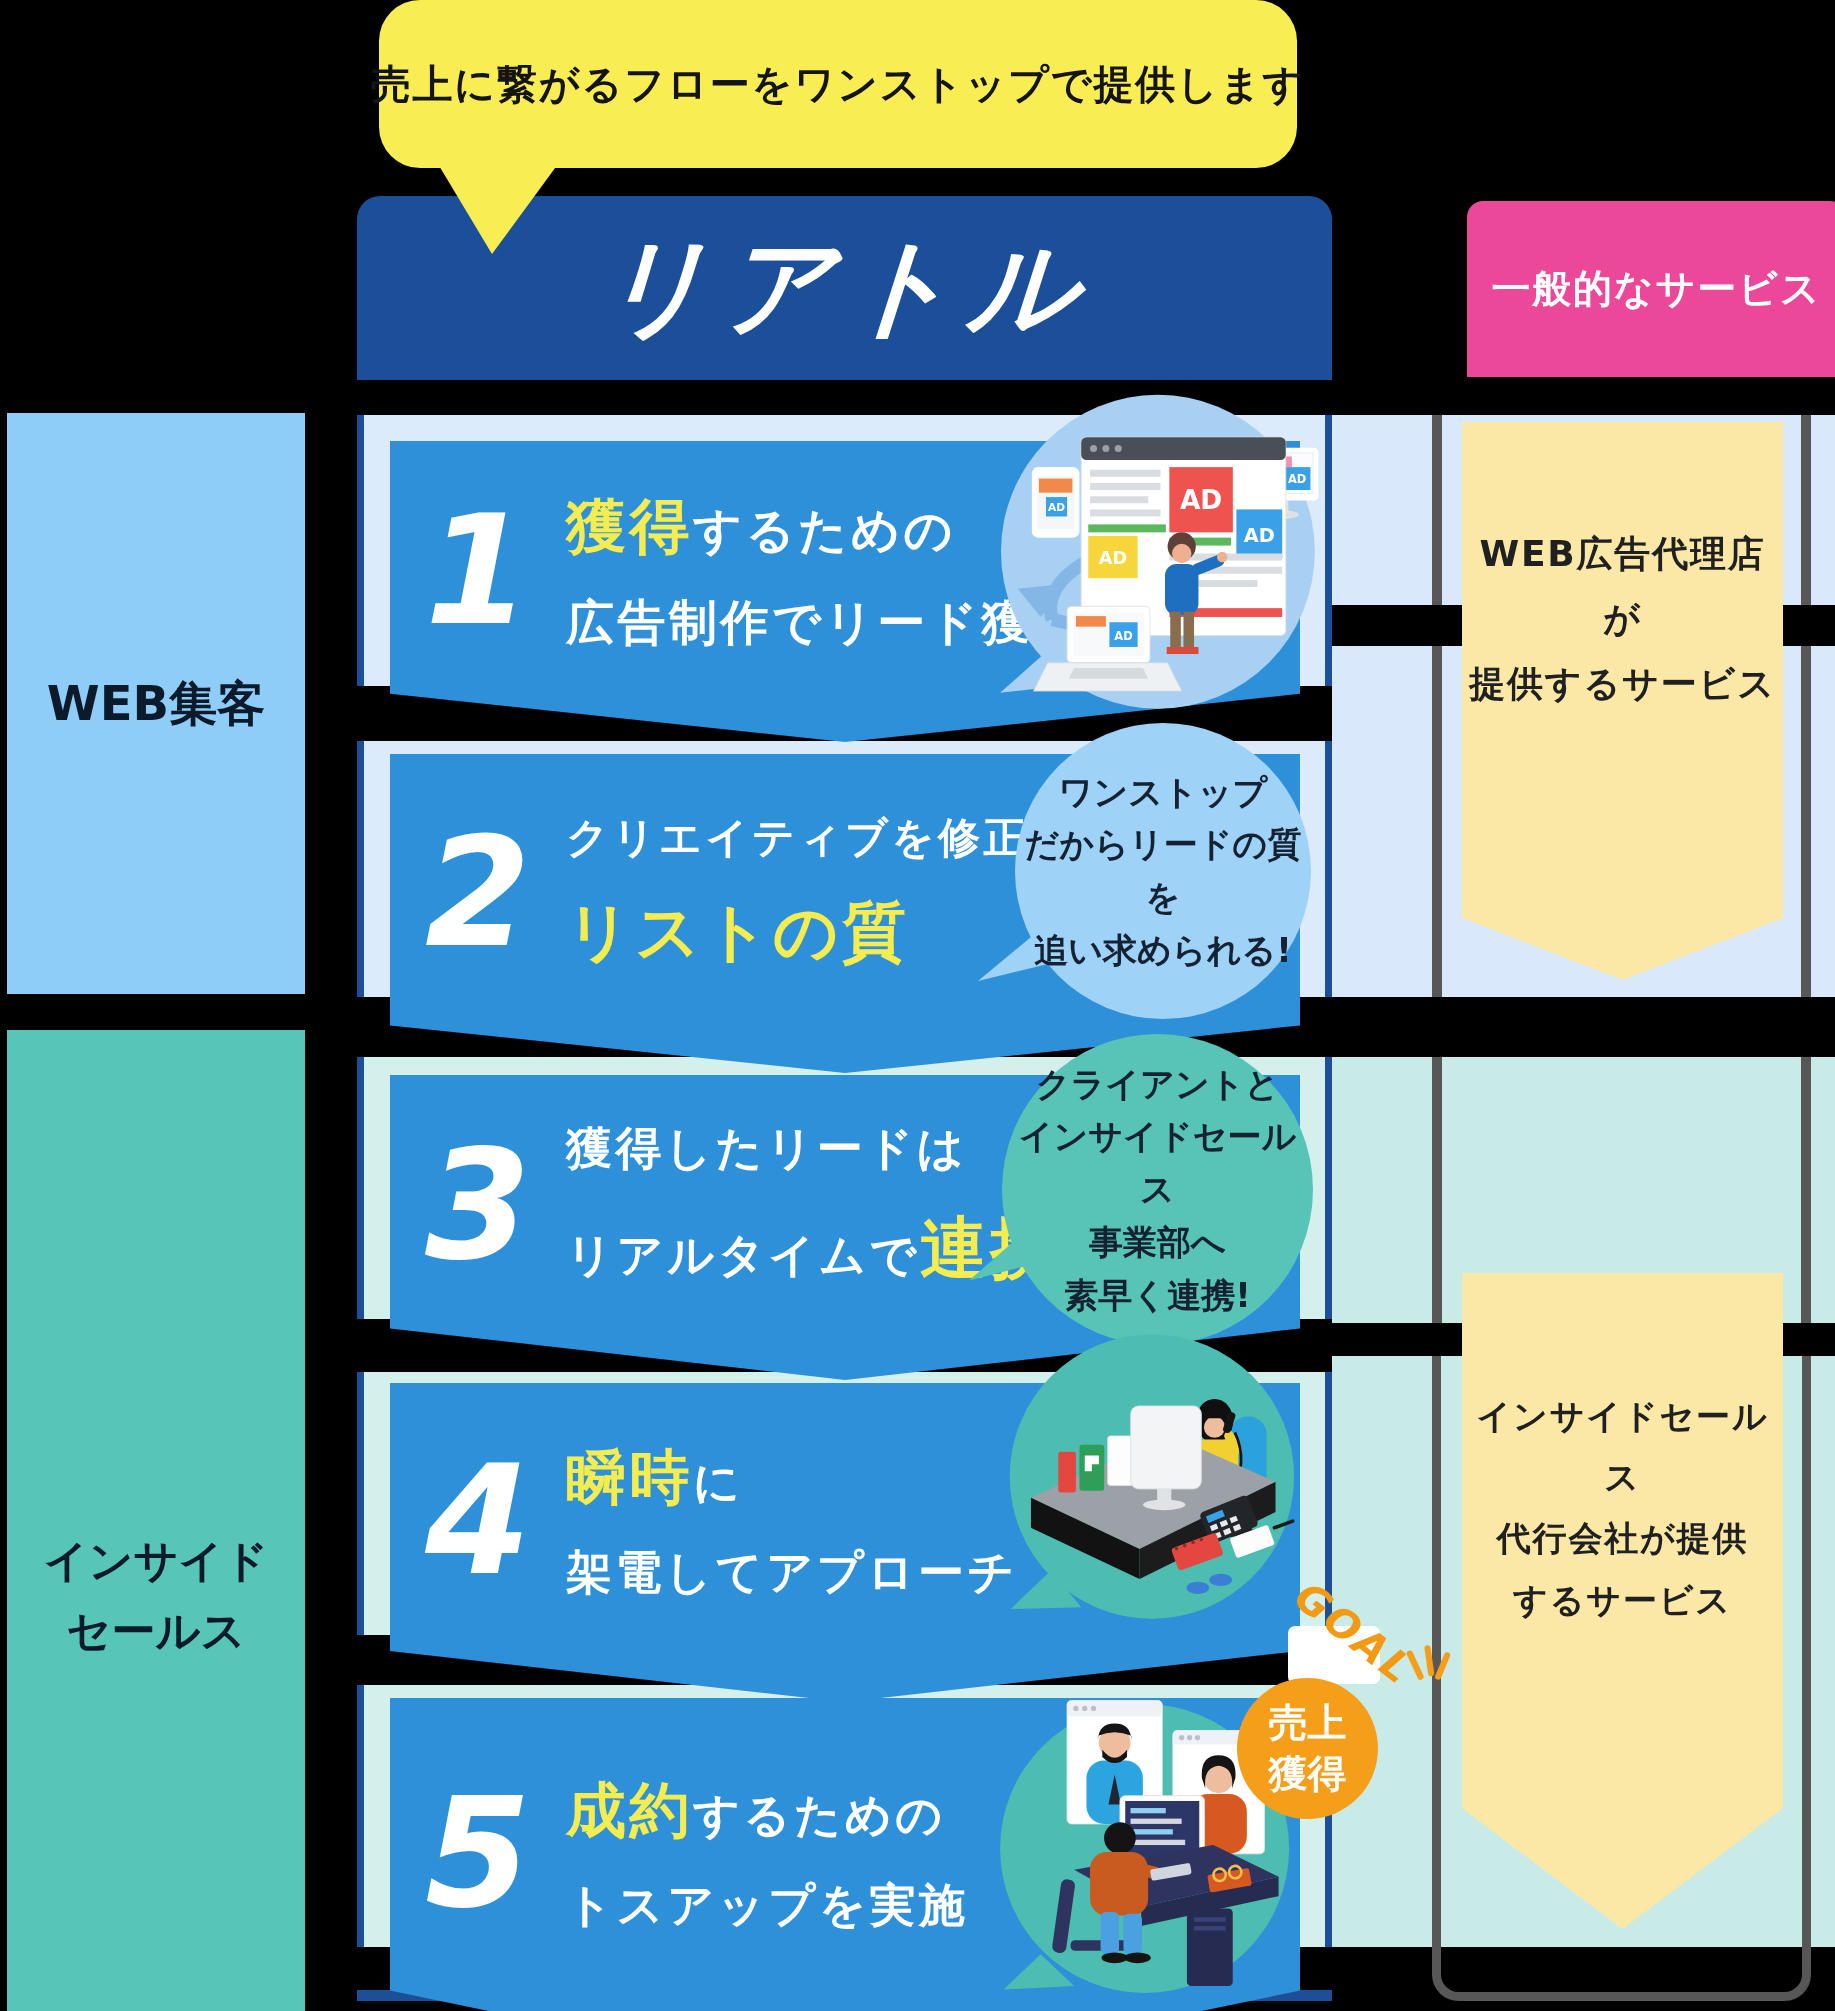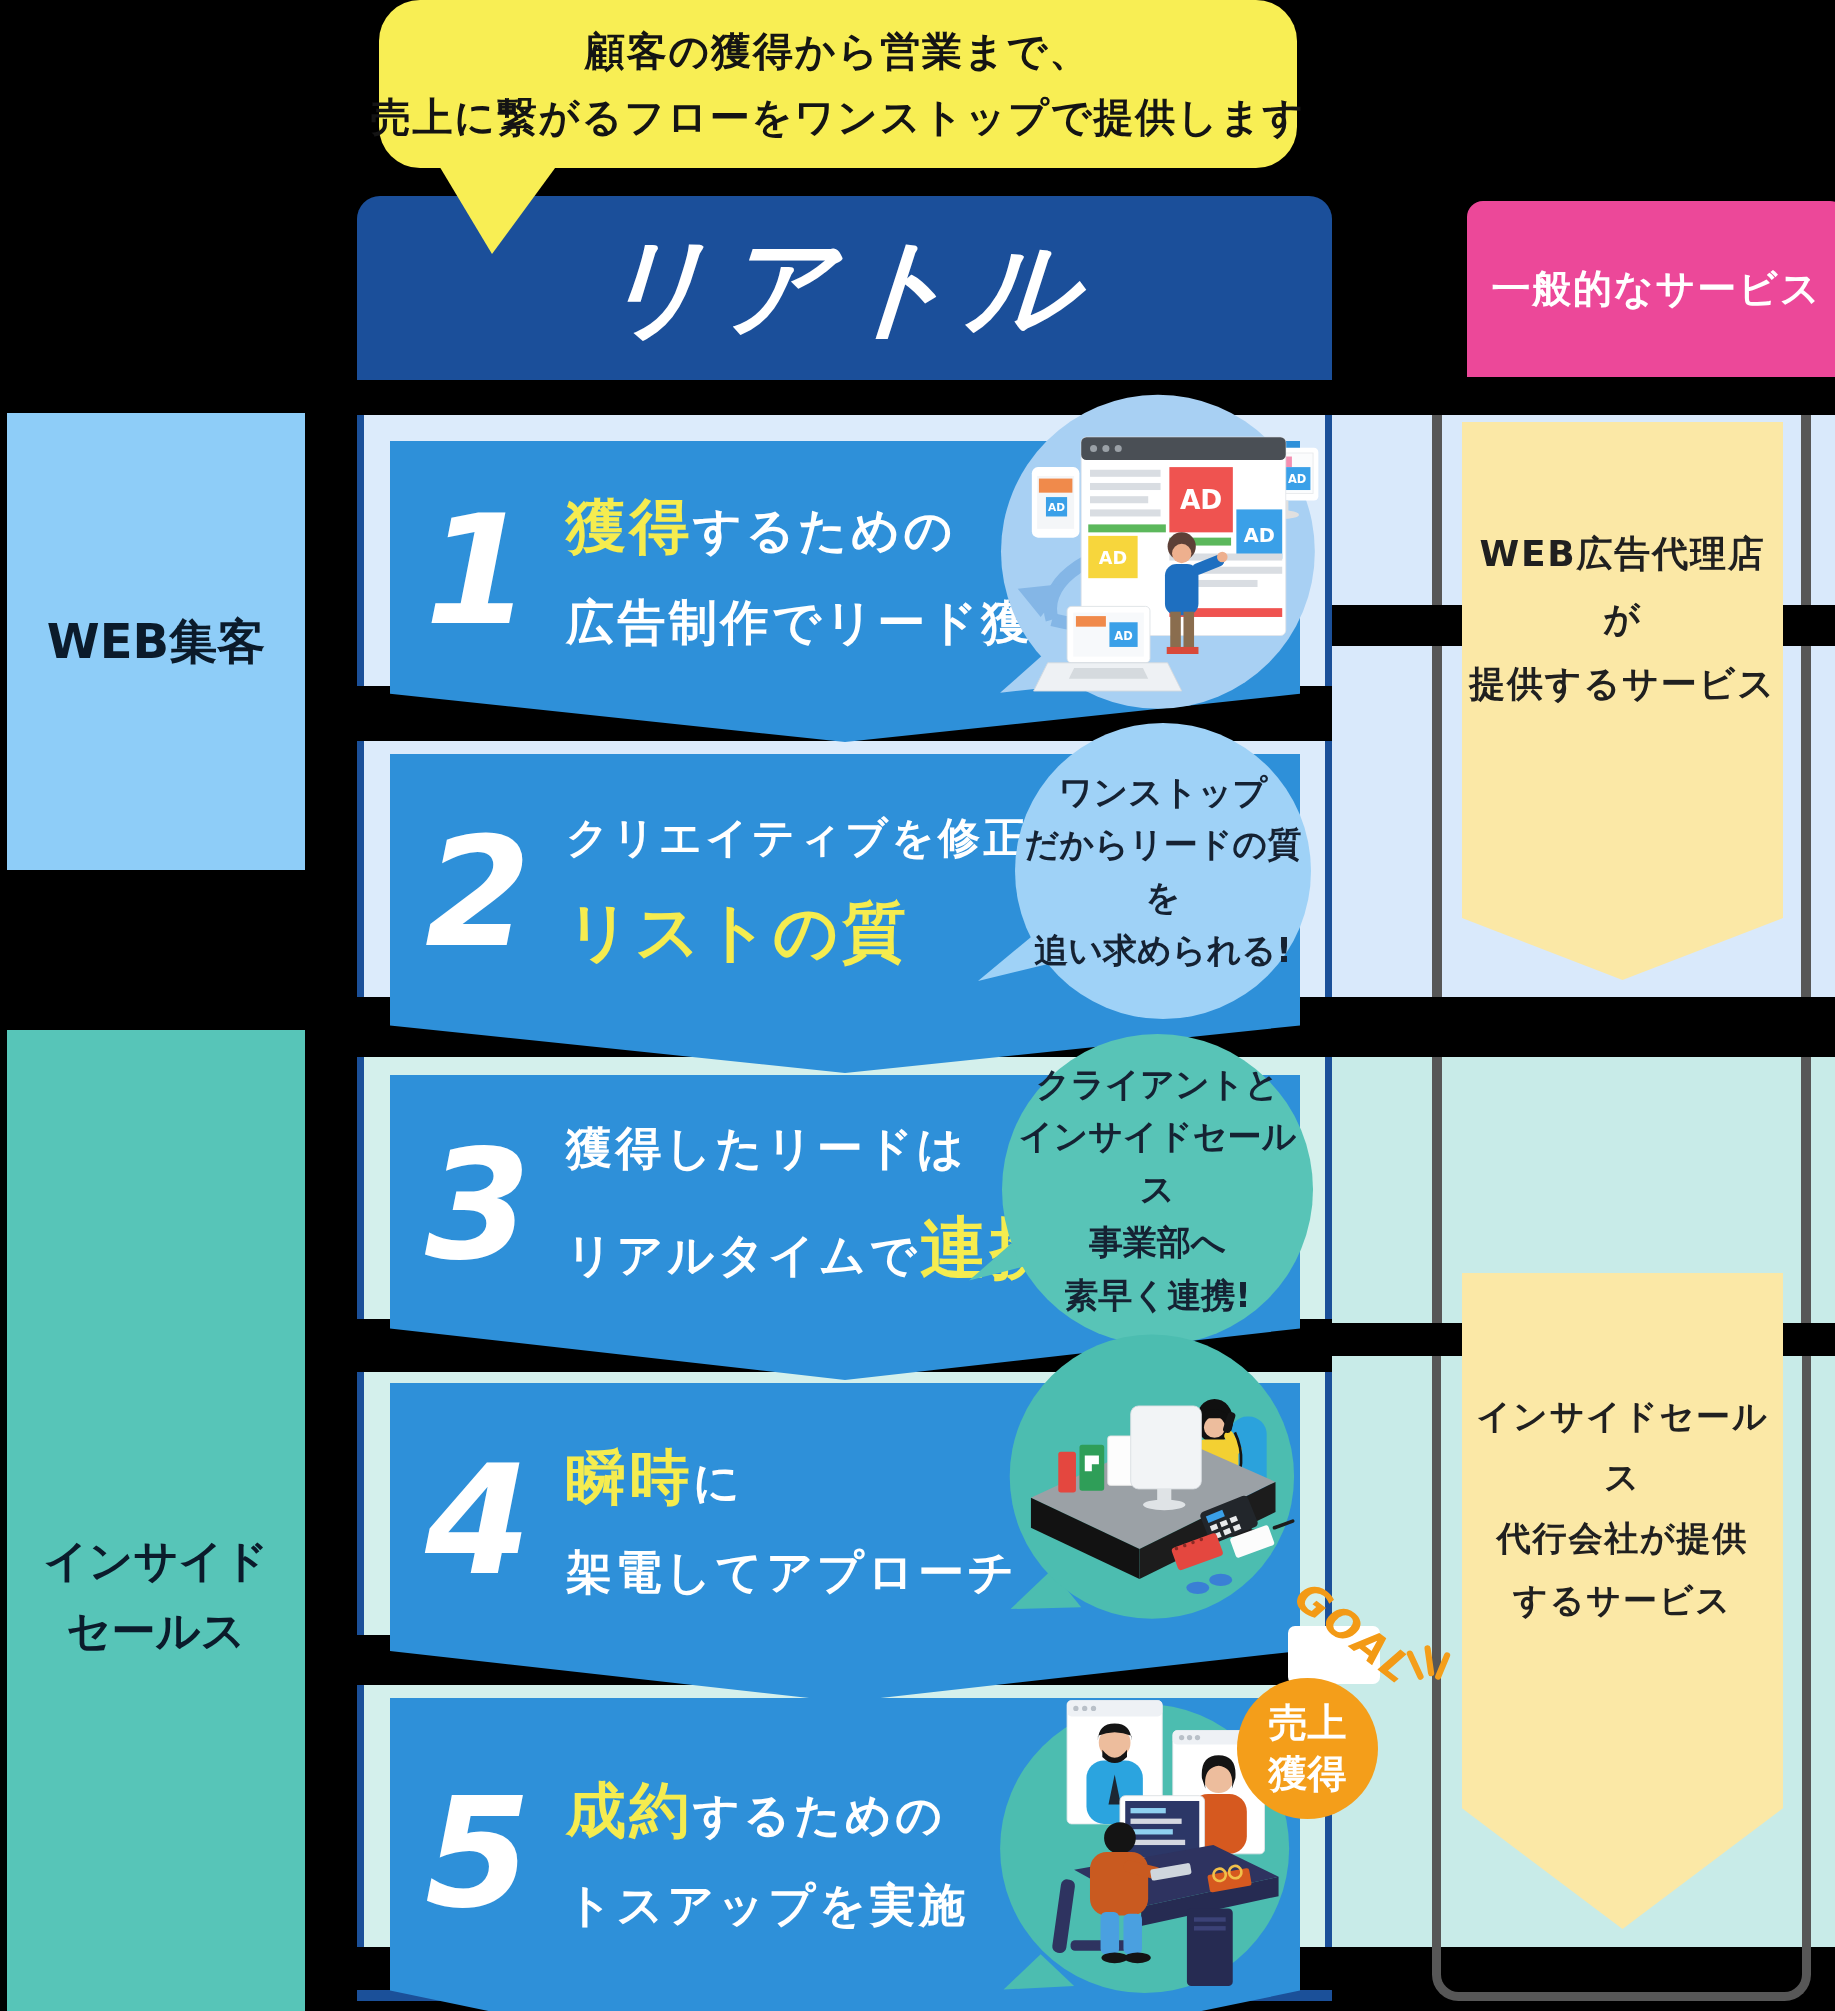--- a/index.html
+++ b/index.html
@@ -28,21 +28,21 @@
   
   #hdr-blue{position:absolute;left:357px;top:196px;width:975px;height:184px;background:#1b4f9a;
       border-radius:23px 23px 0 0;display:flex;align-items:center;justify-content:center;}
   #hdr-blue .t{color:#fff;font-size:108px;font-weight:900;font-style:italic;letter-spacing:12.4px;
       transform:skewX(-4deg);}
   #hdr-gray{position:absolute;left:1432px;top:201px;width:379px;height:176px;background:#ec4899;
       border-radius:16px 16px 0 0;display:flex;align-items:center;justify-content:center;margin-left:35px;}
   #hdr-gray .t{color:#fff;font-size:39px;font-weight:700;letter-spacing:1.8px;}
 
   
-  #label-web{position:absolute;left:7px;top:413px;width:298px;height:457px;background:#8ecdf8;
+  #label-web{position:absolute;left:7px;top:413px;width:298px;height:581px;background:#8ecdf8;
       display:flex;align-items:center;justify-content:center;color:#0b1b2b;font-size:48px;font-weight:800;}
   #label-inside{position:absolute;left:7px;top:1030px;width:298px;height:1132px;background:#57c5b8;
       display:flex;flex-direction:column;align-items:center;justify-content:center;color:#0b1b2b;
       font-size:44px;font-weight:800;line-height:1.6;}
 
   
   .banner{position:absolute;left:1462px;width:321px;background:#fbe8a6;text-align:center;
       color:#202020;font-weight:600;letter-spacing:1.8px;box-sizing:border-box;}
   #banner1{top:422px;height:558px;clip-path:polygon(0 0,100% 0,100% 88.9%,50% 100%,0 88.9%);
       padding-top:100px;font-size:36px;line-height:1.8;}
@@ -390,18 +390,17 @@
     <line x1="30" y1="6" x2="34" y2="34" stroke="#f49e1a" stroke-width="7" stroke-linecap="round"></line>
     <line x1="52" y1="14" x2="42" y2="38" stroke="#f49e1a" stroke-width="7" stroke-linecap="round"></line>
   </svg>
   <div id="goal-circle" class="z5">
     <div>売上</div>
     <div>獲得</div>
   </div>
 
   <div id="top-bubble-tail" class="z5"></div>
   <div id="top-bubble" class="z5">
-    <div>顧客の獲得から営業まで、</div>
     <div>売上に繋がるフローをワンストップで提供します</div>
   </div>
 
 </div>
 
 
 </body></html>

